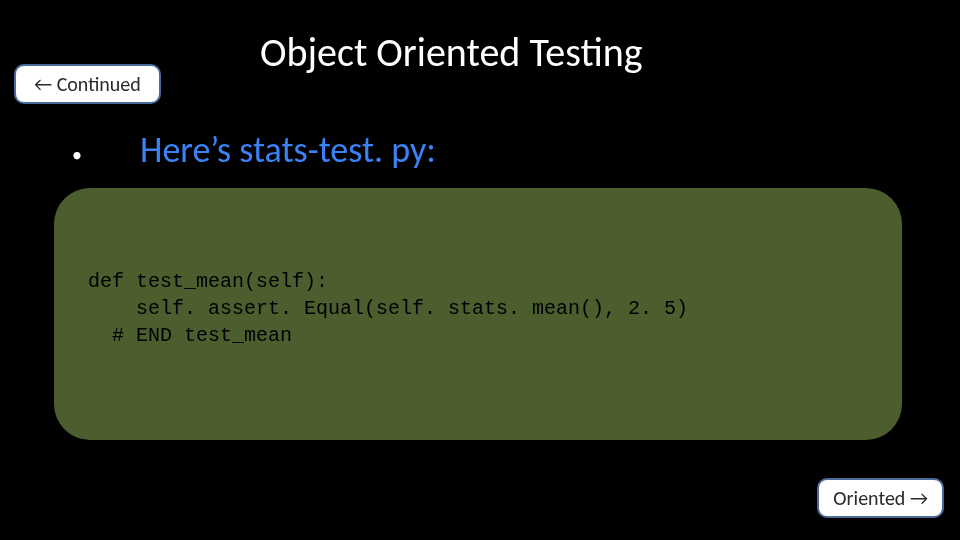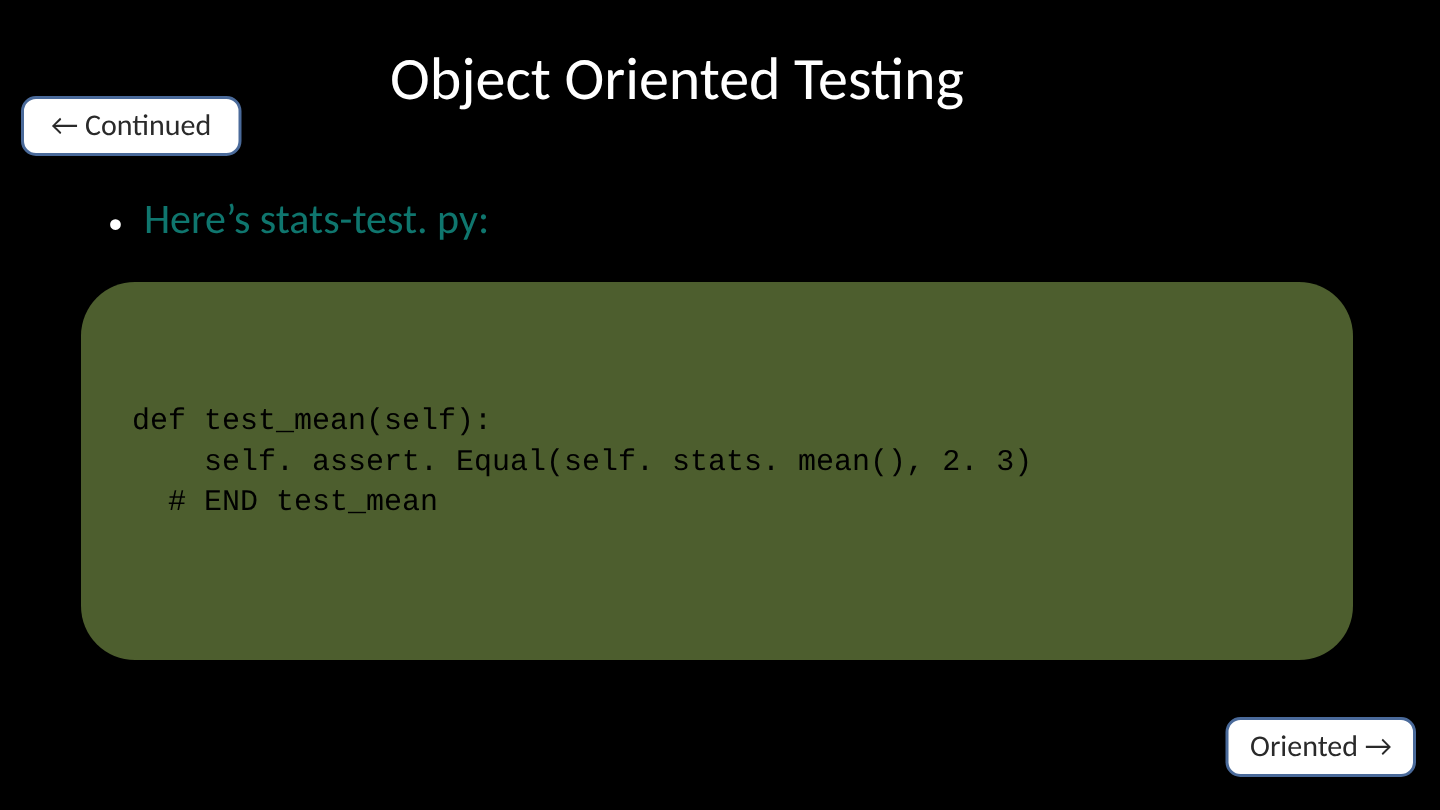--- a/index.html
+++ b/index.html
@@ -49,22 +49,23 @@
     align-items: baseline;
     margin-bottom: 12px;
   }
   .bullet-dot {
     color: #ffffff;
     font-size: 20px;
     margin-right: 14px;
     line-height: 1;
   }
   .bullet-text {
-    color: #0f766e;
-    font-size: 28px;
+    color: #3b82f6;
+    font-size: 36px;
+    margin-left: 44px;
   }
   .code-block {
     position: absolute;
     top: 188px;
     left: 54px;
     width: 848px;
     height: 252px;
     background: #4d5e2e;
     border-radius: 36px;
     padding: 80px 34px 34px 34px;
@@ -86,17 +87,17 @@
 
 <div class="bullets">
   <div class="bullet-line">
     <span class="bullet-dot">•</span>
     <span class="bullet-text">Here’s stats-test. py:</span>
   </div>
 </div>
 
 <div class="code-block">
   <pre>def test_mean(self):
-    self. assert. Equal(self. stats. mean(), 2. 3)
+    self. assert. Equal(self. stats. mean(), 2. 5)
   # END test_mean</pre>
 </div>
 
 <div class="nav-pill nav-forward">Oriented →</div>
 
 </body></html>

